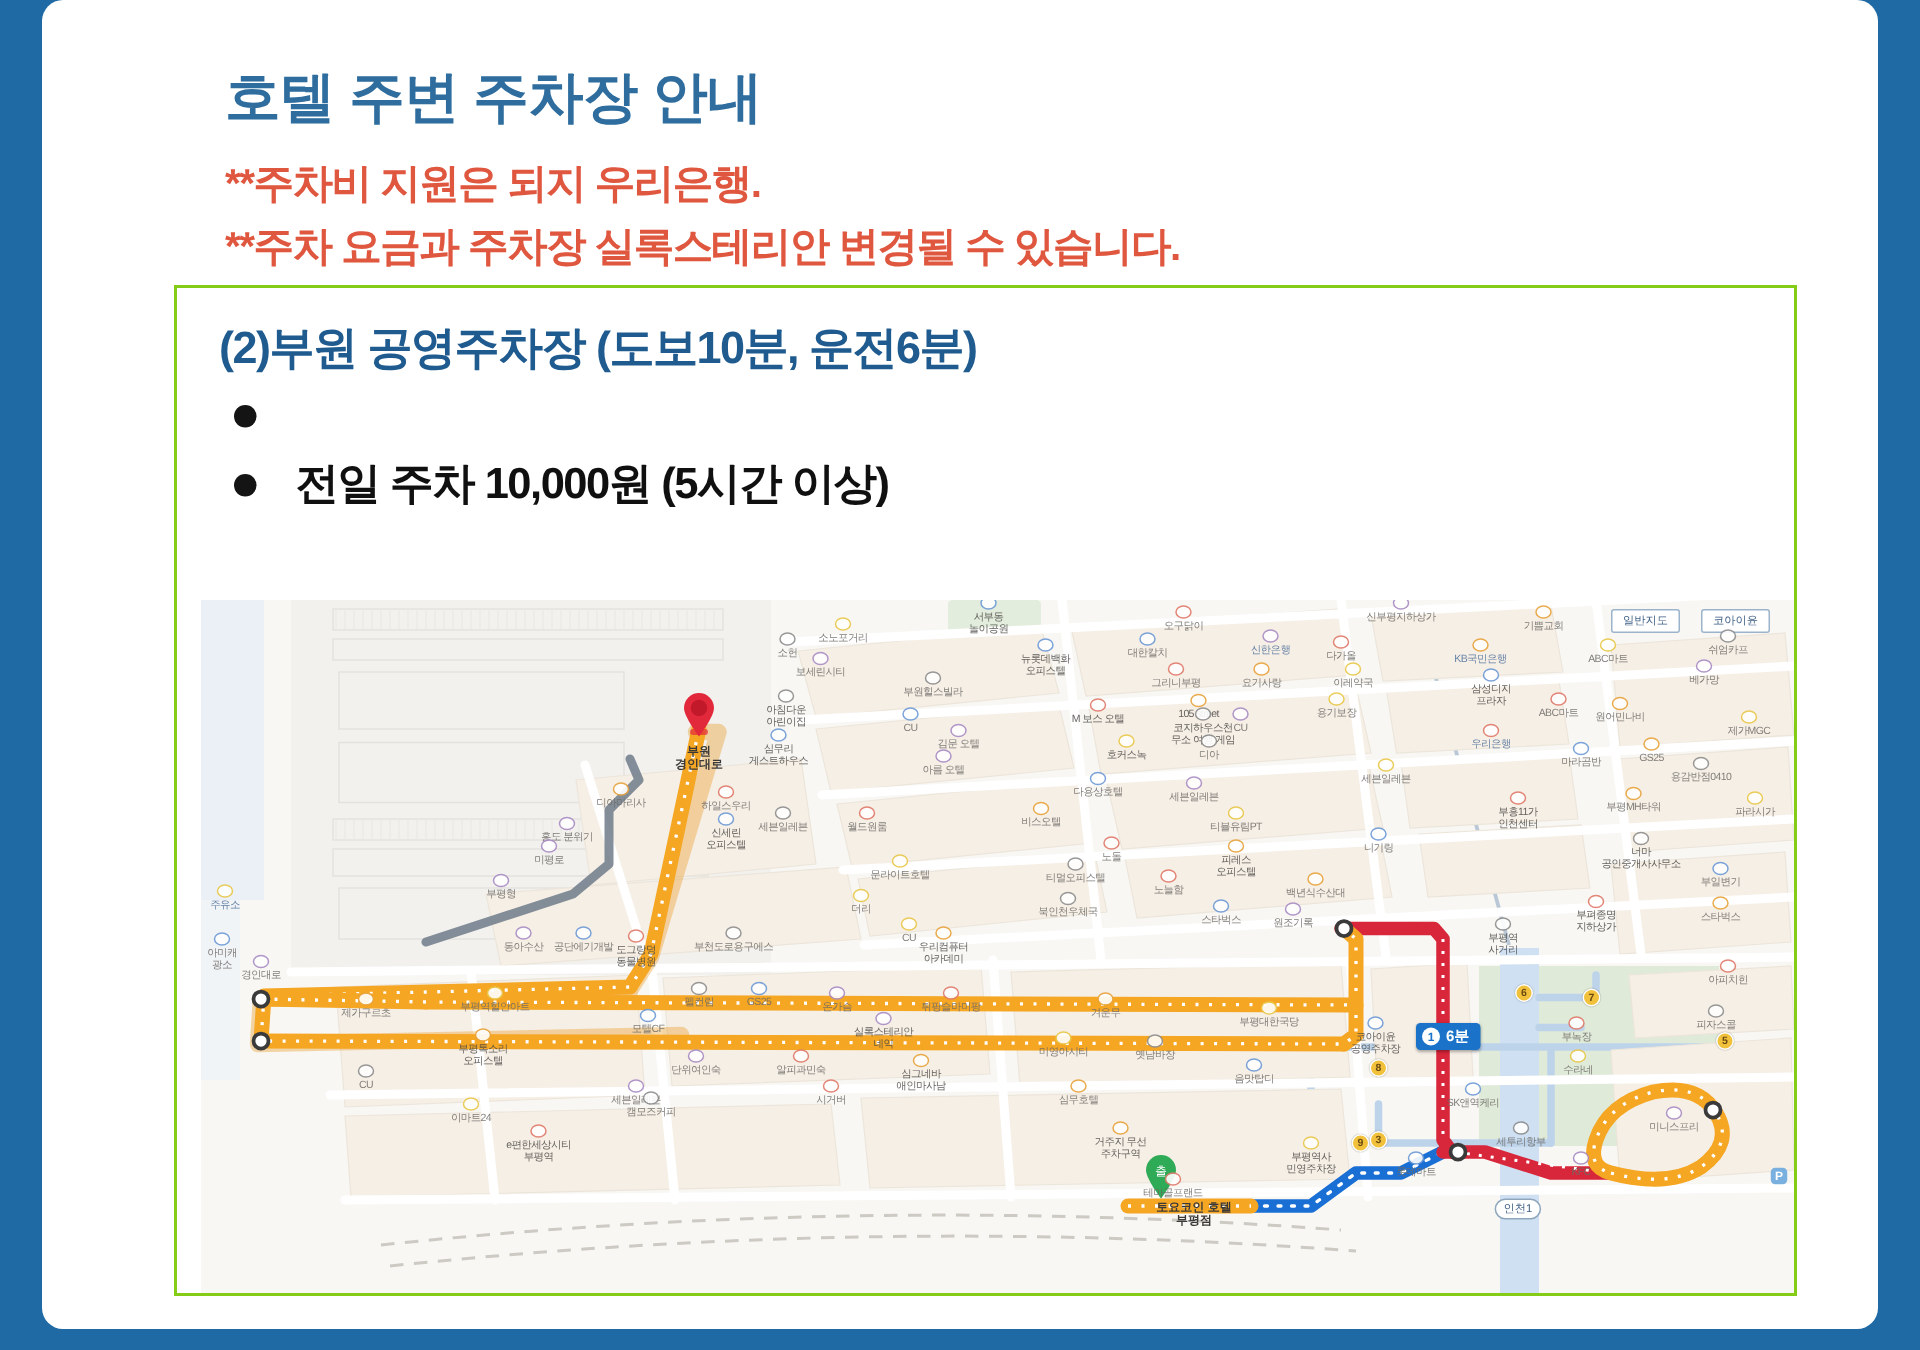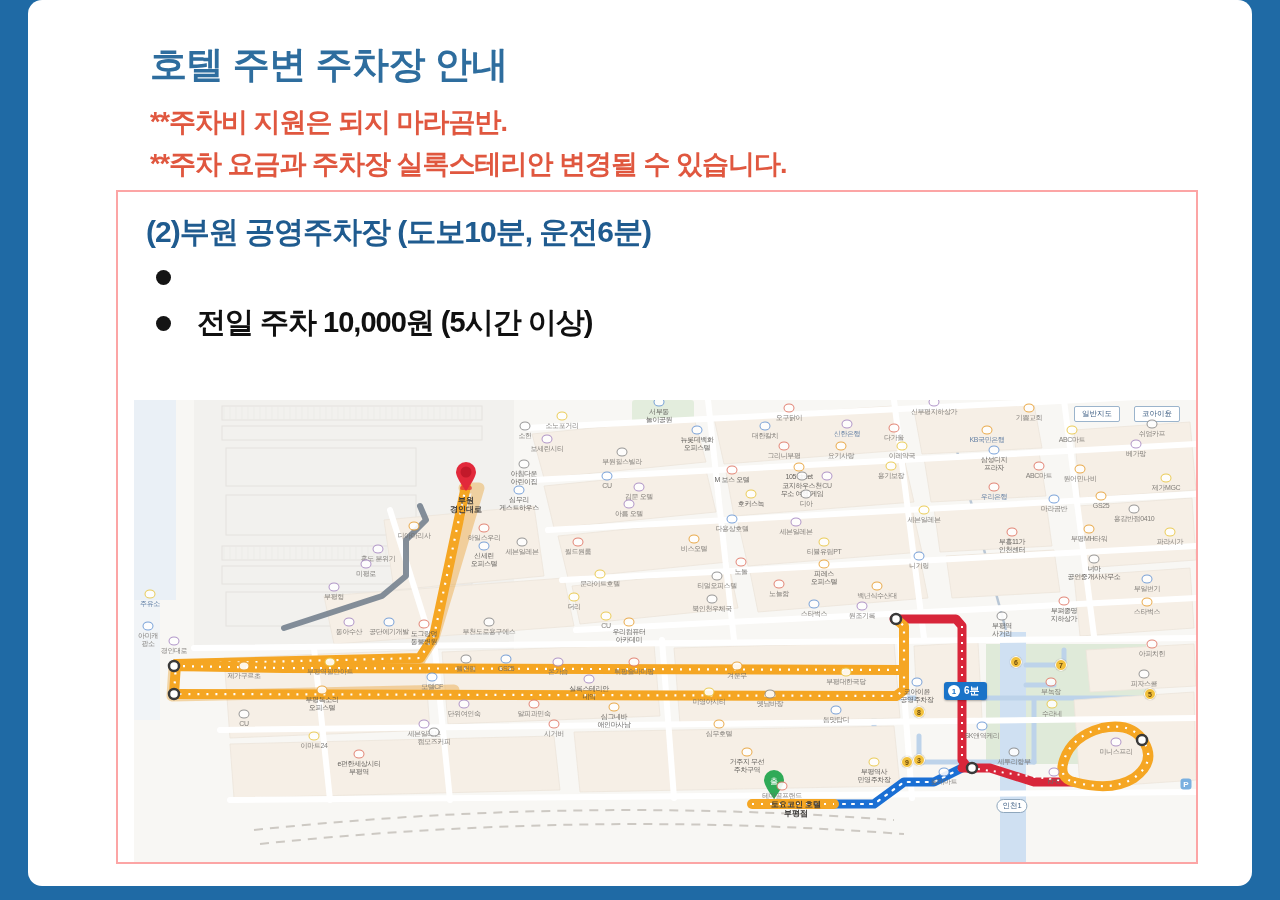--- a/index.html
+++ b/index.html
@@ -33,21 +33,21 @@
     font-size: 27px; font-weight: bold; letter-spacing: -1px;
     color: #e0573f; white-space: nowrap;
   }
   #warn-1 { top: 104px; }
   #warn-2 { top: 146px; }
 
   
   #content-box {
     position: absolute; left: 88px; top: 190px;
     width: 1082px; height: 674px;
-    border: 2px solid #fca5a5;
+    border: 2px solid #84cc16;
     background: #ffffff;
   }
   #section-heading {
     position: absolute; left: 28px; top: 20px;
     font-size: 30px; font-weight: bold; letter-spacing: -1px;
     color: #1f5b8f; white-space: nowrap;
   }
   #bullet-list {
     position: absolute; left: 32px; top: 62px; width: 1000px;
   }
@@ -147,21 +147,21 @@
     transform: translate(-50%,-50%);
   }
 </style>
 </head>
 <body>
 
 <div id="frame">
   <div id="card">
 
     <div id="page-title">호텔 주변 주차장 안내</div>
-    <div class="warn" id="warn-1">**주차비 지원은 되지 마라곰반.</div>
+    <div class="warn" id="warn-1">**주차비 지원은 되지 우리은행.</div>
     <div class="warn" id="warn-2">**주차 요금과 주차장 실록스테리안 변경될 수 있습니다.</div>
 
     <div id="content-box">
 
       <div id="section-heading">(2)부원 공영주차장 (도보10분, 운전6분)</div>
 
       <div id="bullet-list">
         <div class="bullet-row">
           <span class="bullet-dot"></span>
         </div>

